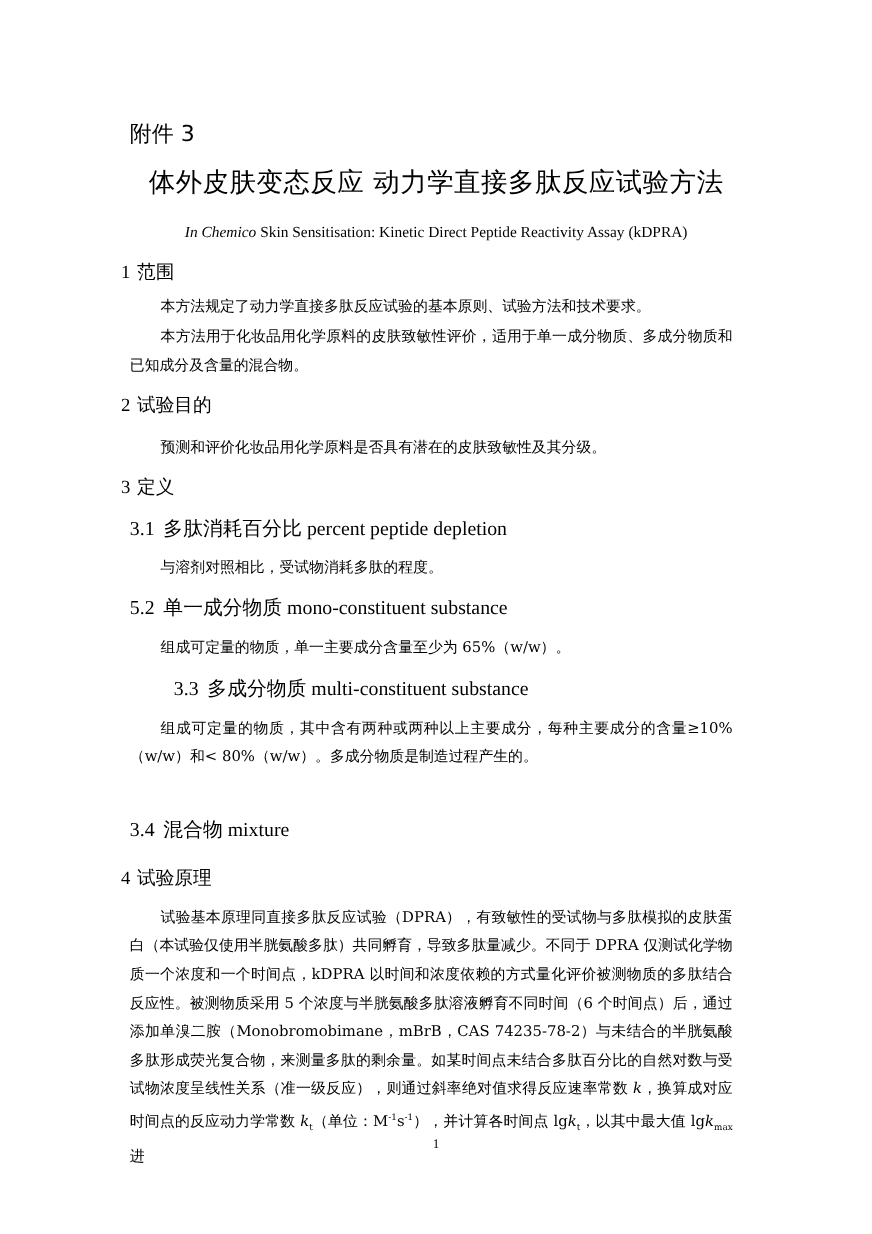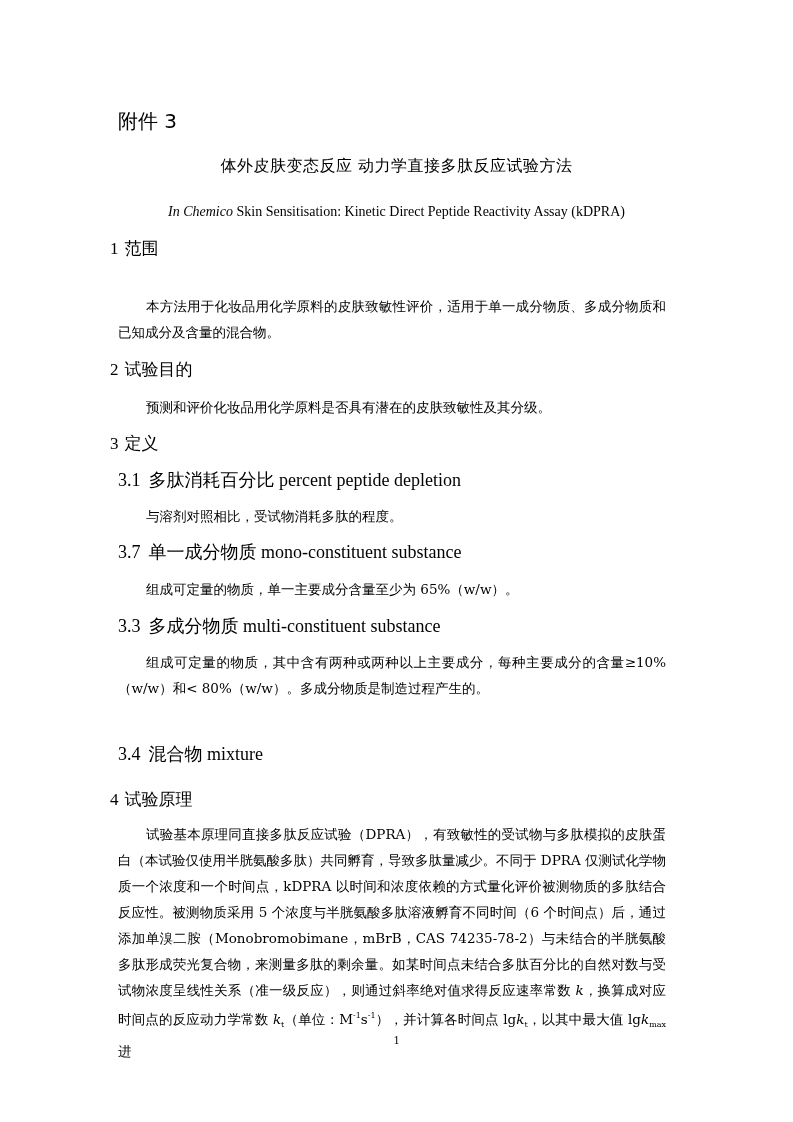--- a/index.html
+++ b/index.html
@@ -10,21 +10,21 @@
     }
     .page { position: absolute; left: 0; top: 0; width: 793px; height: 788px; }
     .annex {
       position: absolute; left: 118px; top: 108px;
       font-family: "DejaVu Sans", "Liberation Sans", sans-serif;
       font-size: 20px; line-height: 26px;
     }
     .title {
       position: absolute; left: 0; width: 793px; top: 152px; text-align: center;
       font-family: "DejaVu Sans", "Liberation Sans", sans-serif;
-      font-size: 16px; line-height: 28px; letter-spacing: 0.5px;
+      font-size: 24px; line-height: 28px; letter-spacing: 0.5px;
     }
     .subtitle {
       position: absolute; left: 0; width: 793px; top: 203px; text-align: center;
       font-size: 14px; line-height: 18px;
     }
     .subtitle i { font-style: italic; }
     .h {
       position: absolute; left: 110px;
       font-family: "DejaVu Sans", "Liberation Sans", sans-serif;
       font-size: 17px; line-height: 18px;
@@ -52,34 +52,35 @@
 
 <div class="page">
 
   <div class="annex">附件 3</div>
 
   <div class="title">体外皮肤变态反应  动力学直接多肽反应试验方法</div>
 
   <div class="subtitle"><i>In Chemico</i><span> Skin Sensitisation: Kinetic Direct Peptide Reactivity Assay (kDPRA)</span></div>
 
   <div class="h" style="top:239px;"><span class="num">1</span><span>范围</span></div>
+  <div class="p indent" style="top:266px;">本方法规定了动力学直接多肽反应试验的基本原则、试验方法和技术要求。</div>
   <div class="p indent" style="top:293px;">本方法用于化妆品用化学原料的皮肤致敏性评价，适用于单一成分物质、多成分物质和已知成分及含量的混合物。</div>
 
   <div class="h" style="top:360px;"><span class="num">2</span><span>试验目的</span></div>
   <div class="p indent" style="top:394px;">预测和评价化妆品用化学原料是否具有潜在的皮肤致敏性及其分级。</div>
 
   <div class="h" style="top:434px;"><span class="num">3</span><span>定义</span></div>
 
   <div class="h3" style="top:471px;"><span class="num">3.1</span><span>多肽消耗百分比 percent peptide depletion</span></div>
   <div class="p indent" style="top:503px;">与溶剂对照相比，受试物消耗多肽的程度。</div>
 
-  <div class="h3" style="top:543px;"><span class="num">3.7</span><span>单一成分物质  mono-constituent substance</span></div>
+  <div class="h3" style="top:543px;"><span class="num">5.2</span><span>单一成分物质  mono-constituent substance</span></div>
   <div class="p indent" style="top:576px;">组成可定量的物质，单一主要成分含量至少为 65%（w/w）。</div>
 
-  <div class="h3" style="top:617px;"><span class="num">3.3</span><span>多成分物质 multi-constituent substance</span></div>
+  <div class="h3" style="top:617px;margin-left:40px;"><span class="num">3.3</span><span>多成分物质 multi-constituent substance</span></div>
   <div class="p indent" style="top:649px;">组成可定量的物质，其中含有两种或两种以上主要成分，每种主要成分的含量≥10%（w/w）和&lt; 80%（w/w）。多成分物质是制造过程产生的。</div>
 
   <div class="h3" style="top:713px;margin-top:32px;"><span class="num">3.4</span><span>混合物  mixture</span></div>
 
   <div class="h" style="top:790px;"><span class="num">4</span><span>试验原理</span></div>
   <div class="p indent" style="top:821px;"><span>试验基本原理同直接多肽反应试验（DPRA），有致敏性的受试物与多肽模拟的皮肤蛋白（本试验仅使用半胱氨酸多肽）共同孵育，导致多肽量减少。不同于 DPRA 仅测试化学物质一个浓度和一个时间点，kDPRA 以时间和浓度依赖的方式量化评价被测物质的多肽结合反应性。被测物质采用 5 个浓度与半胱氨酸多肽溶液孵育不同时间（6 个时间点）后，通过添加单溴二胺（Monobromobimane，mBrB，CAS 74235-78-2）与未结合的半胱氨酸多肽形成荧光复合物，来测量多肽的剩余量。如某时间点未结合多肽百分比的自然对数与受试物浓度呈线性关系（准一级反应），则通过斜率绝对值求得反应速率常数 </span><i>k</i><span>，换算成对应时间点的反应动力学常数 </span><i>k</i><sub>t</sub><span>（单位：M</span><sup>-1</sup><span>s</span><sup>-1</sup><span>），并计算各时间点 lg</span><i>k</i><sub>t</sub><span>，以其中最大值 lg</span><i>k</i><sub>max</sub><span> 进</span></div>
 
   <div class="pagenum">1</div>
 </div>
 

